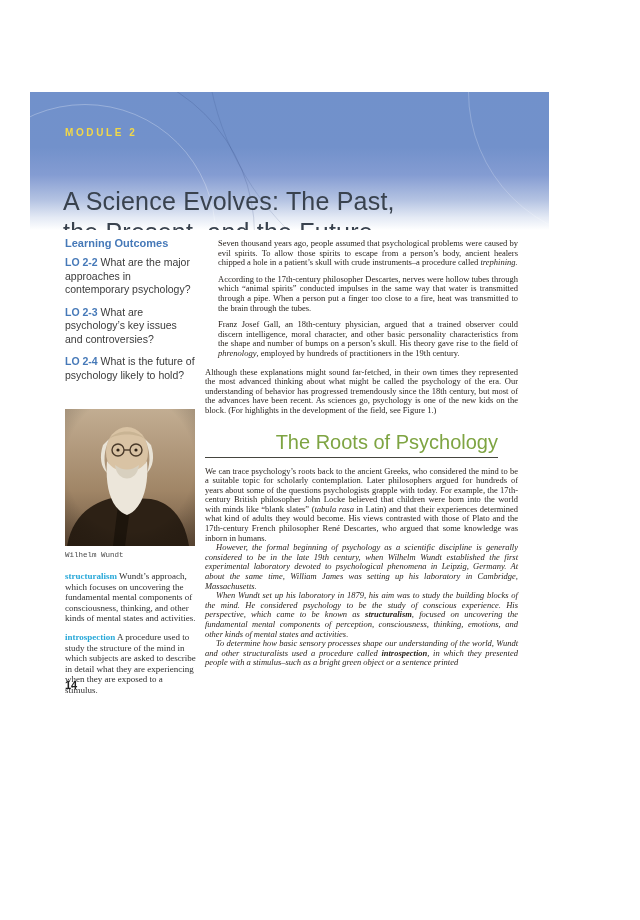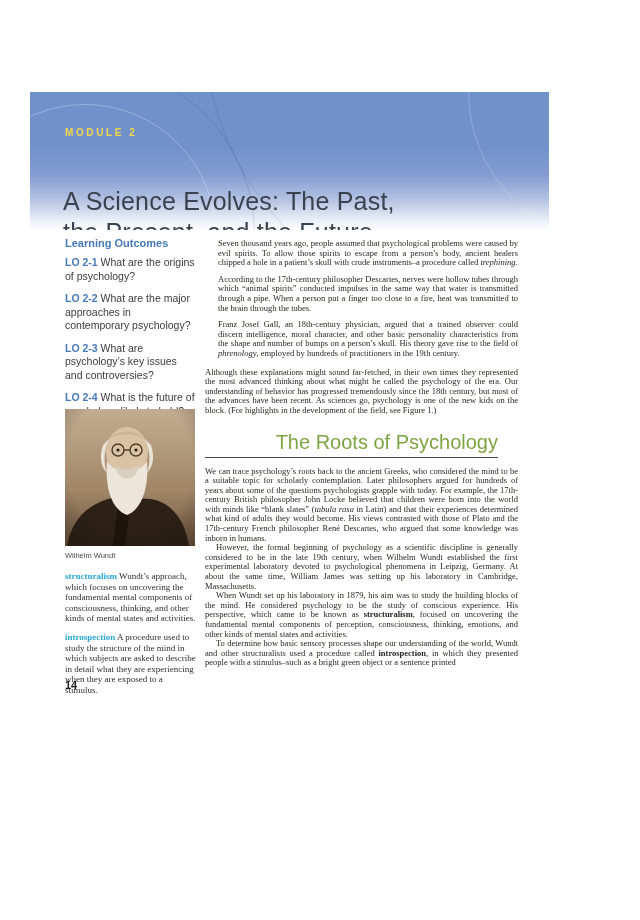--- a/index.html
+++ b/index.html
@@ -26,21 +26,21 @@
     font-size:25px; line-height:31px; font-weight:400; color:#39424e; letter-spacing:0.2px;margin-top:44px;
   }
 
   
   .sidebar { position:absolute; left:65px; top:237px; width:132px; }
   .lo-title { font-size:11px; font-weight:bold; color:#4679b8; margin-bottom:7px; }
   .lo-item { font-size:10.5px; line-height:13.5px; color:#3b3b3b; margin-bottom:9px; }
   .lo-code { font-weight:bold; color:#4679b8; }
 
   .photo-frame { position:absolute; left:65px; top:409px; width:130px; height:137px; overflow:hidden; }
-  .photo-caption { position:absolute; left:65px; top:551px; font-size:7.5px; color:#4a4a4a; }
+  .photo-caption { position:absolute; left:65px; top:551px; font-size:7.5px; color:#4a4a4a;font-family:Liberation Mono, monospace; }
 
   .glossary { position:absolute; left:65px; top:571px; width:131px; font-family:Liberation Serif, serif; }
   .gloss-entry { font-size:9px; line-height:10.6px; color:#2f2f2f; margin-bottom:8px; }
   .gloss-term { font-weight:bold; color:#29a8d8; }
 
   .page-number { position:absolute; left:65px; top:679px; font-size:11px; font-weight:bold; color:#222; }
 
   
   .main-col { position:absolute; left:205px; top:239px; width:313px; font-family:"Liberation Serif", serif; color:#2b2520; }
   .intro-block { padding-left:13px; }
@@ -48,21 +48,21 @@
   .although-par { font-size:8.5px; line-height:9.6px; text-align:justify; margin-top:9px; }
   .section-heading {
     margin-top:15px; width:293px;
     font-family:"Liberation Sans", sans-serif; font-weight:400;
     font-size:20px; color:#7ea442; padding-bottom:3px;
     border-bottom:1px solid #45453f;
     text-align:right;
   }
   .body-block { margin-top:9px; }
   .body-block p { font-size:8.5px; line-height:9.6px; text-align:justify; margin:0; }
-  .body-block p + p { text-indent:11px; }
+  .body-block p + p { text-indent:11px;font-style:italic; }
 
   .seg-b { font-weight:bold; }
   .seg-i { font-style:italic; }
 </style>
 </head>
 <body>
 
 <div class="page">
 
   <div class="header-band">
@@ -72,21 +72,20 @@
     <div class="arc arc-d"></div>
     <div class="module-label">MODULE 2</div>
     <div class="band-title">
       <div>A Science Evolves: The Past,</div>
       <div>the Present, and the Future</div>
     </div>
   </div>
 
   <div class="sidebar">
     <div class="lo-title">Learning Outcomes</div>
-    <div class="lo-item"><span class="lo-code">LO 2-1</span><span> What are the origins of psychology?</span></div>
     <div class="lo-item"><span class="lo-code">LO 2-2</span><span> What are the major approaches in contemporary psychology?</span></div>
     <div class="lo-item"><span class="lo-code">LO 2-3</span><span> What are psychology’s key issues and controversies?</span></div>
     <div class="lo-item"><span class="lo-code">LO 2-4</span><span> What is the future of psychology likely to hold?</span></div>
   </div>
 
   <div class="photo-frame">
     <svg width="130" height="137" viewBox="0 0 130 137" xmlns="http://www.w3.org/2000/svg">
       <defs>
         <linearGradient id="bg" x1="0" y1="0" x2="0" y2="1">
           <stop offset="0" stop-color="#c2ad92"></stop>

